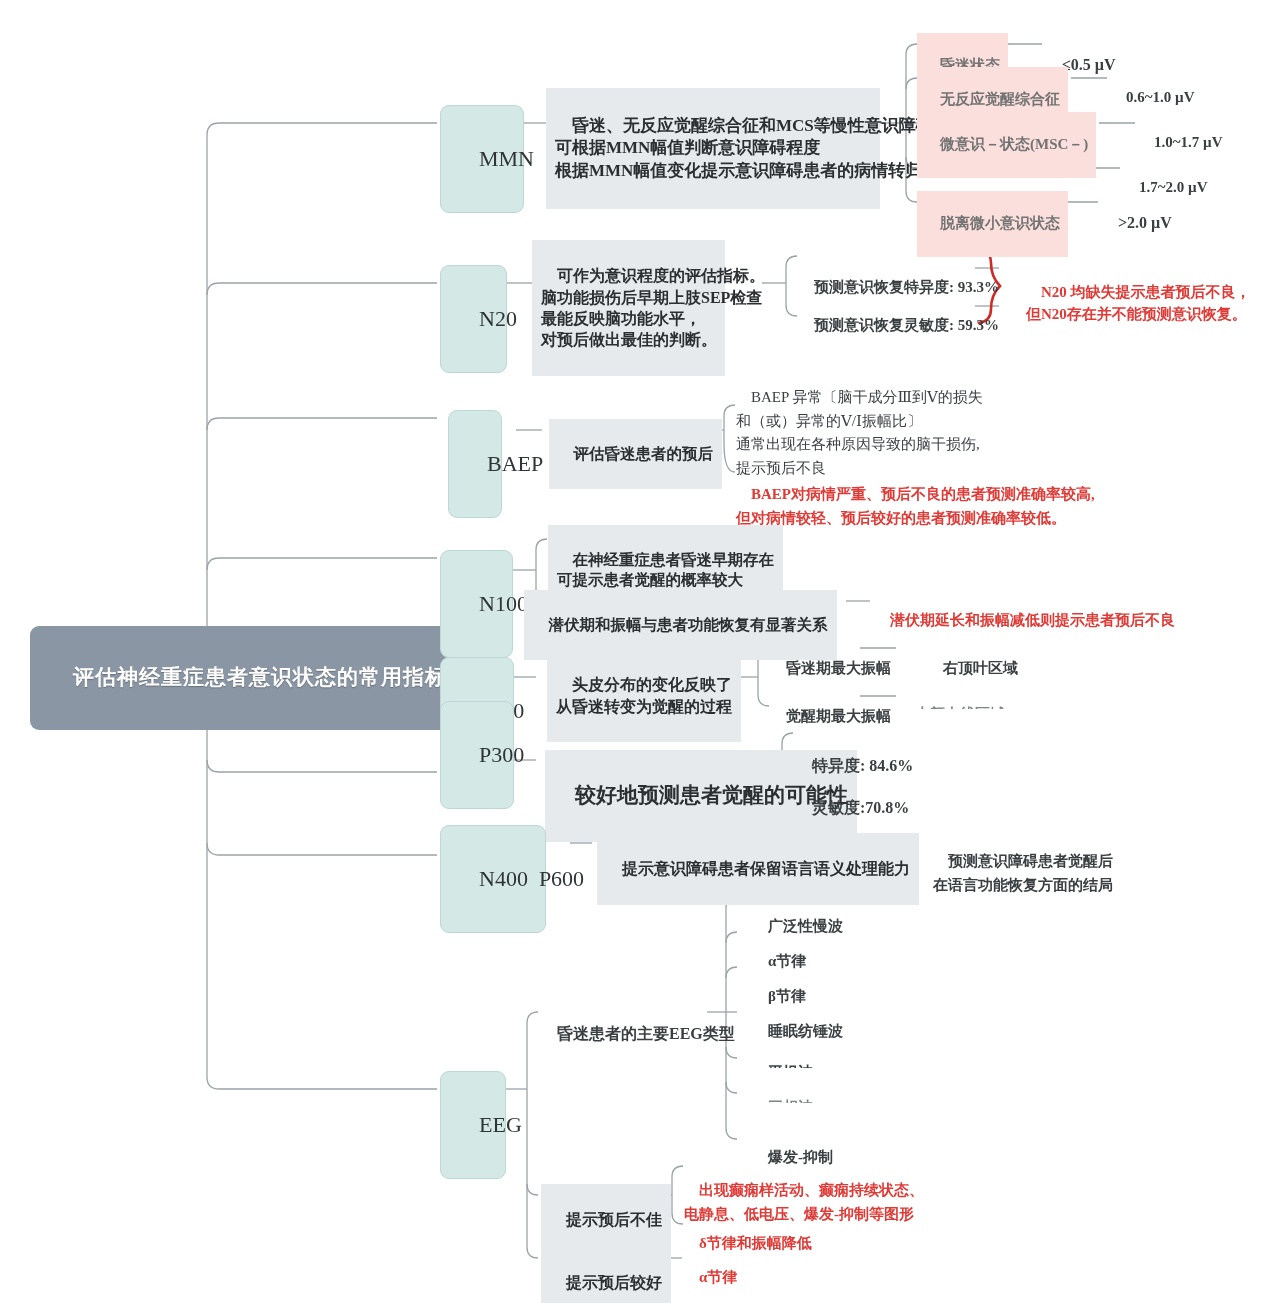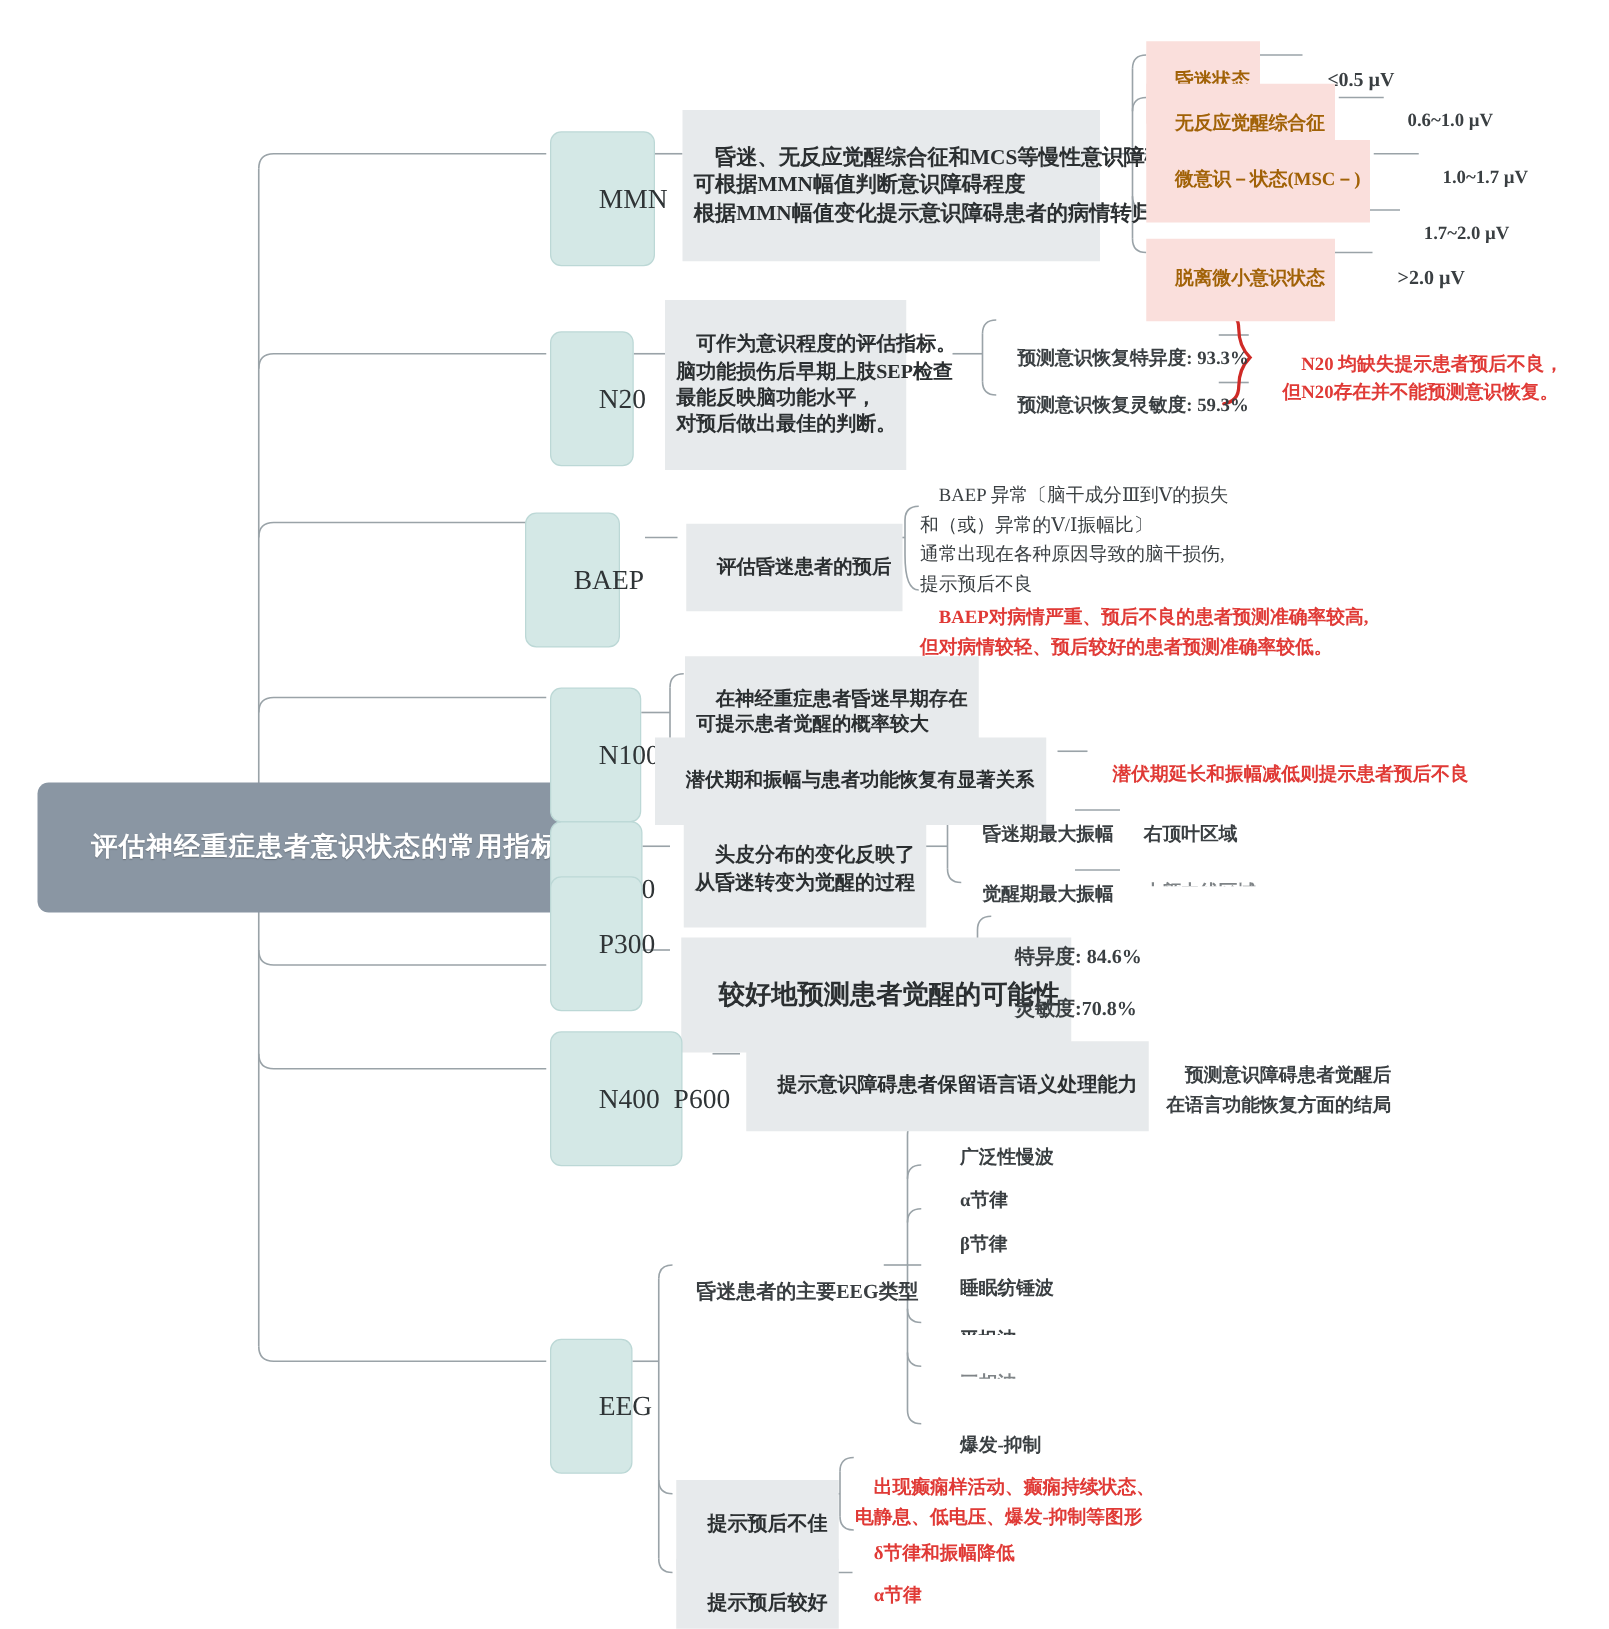--- a/index.html
+++ b/index.html
@@ -51,21 +51,21 @@
     background: #e7eaec;
     color: #2b2f31;
     font-size: 15.5px;
     padding: 4px 9px;
     font-weight: 600;
   }
   .gray.big { font-size: 17px; }
   
   .pink {
     background: #fadfdc;
-    color: #a16207;
+    color: #737373;
     font-size: 15px;
     font-weight: 700;
     padding: 3px 8px;
   }
   
   .plain {
     color: #3a3f42;
     font-size: 15px;
     font-weight: 600;
   }
@@ -236,21 +236,21 @@
     <span>预测意识恢复特异度: 93.3%</span>
   </div>
   <div class="node plain" style="left:799px; top:296px;">
     <span>预测意识恢复灵敏度: 59.3%</span>
   </div>
   <div class="node red" style="left:1026px; top:258px; line-height:1.5;">
     <span>N20 均缺失提示患者预后不良，
 但N20存在并不能预测意识恢复。</span>
   </div>
 
-  <div class="node teal" style="left:420px; top:410px; width:76px;">
+  <div class="node teal" style="left:448px; top:410px; width:54px;">
     <span>BAEP</span>
   </div>
   <div class="node gray" style="left:549px; top:419px;">
     <span>评估昏迷患者的预后</span>
   </div>
   <div class="node plain" style="left:736px; top:363px; line-height:1.56; font-weight:500;">
     <span>BAEP 异常〔脑干成分Ⅲ到Ⅴ的损失
 和（或）异常的Ⅴ/Ⅰ振幅比〕
 通常出现在各种原因导致的脑干损伤,
 提示预后不良</span>
@@ -277,21 +277,21 @@
   <div class="node teal" style="left:440px; top:657px; width:74px;">
     <span>P200</span>
   </div>
   <div class="node gray" style="left:547px; top:649px; font-size:16px;">
     <span>头皮分布的变化反映了
 从昏迷转变为觉醒的过程</span>
   </div>
   <div class="node plain" style="left:771px; top:639px;">
     <span>昏迷期最大振幅</span>
   </div>
-  <div class="node plain" style="left:900px; top:639px;">
+  <div class="node plain" style="left:928px; top:639px;">
     <span>右顶叶区域</span>
   </div>
   <div class="node plain" style="left:771px; top:687px;">
     <span>觉醒期最大振幅</span>
   </div>
   <div class="node plain faded clip-top" style="left:900px; top:688px; height:21px;">
     <span style="position:relative; top:-3px; display:inline-block;">上额中线区域</span>
   </div>
 
   <div class="node teal" style="left:440px; top:701px; width:74px;">

